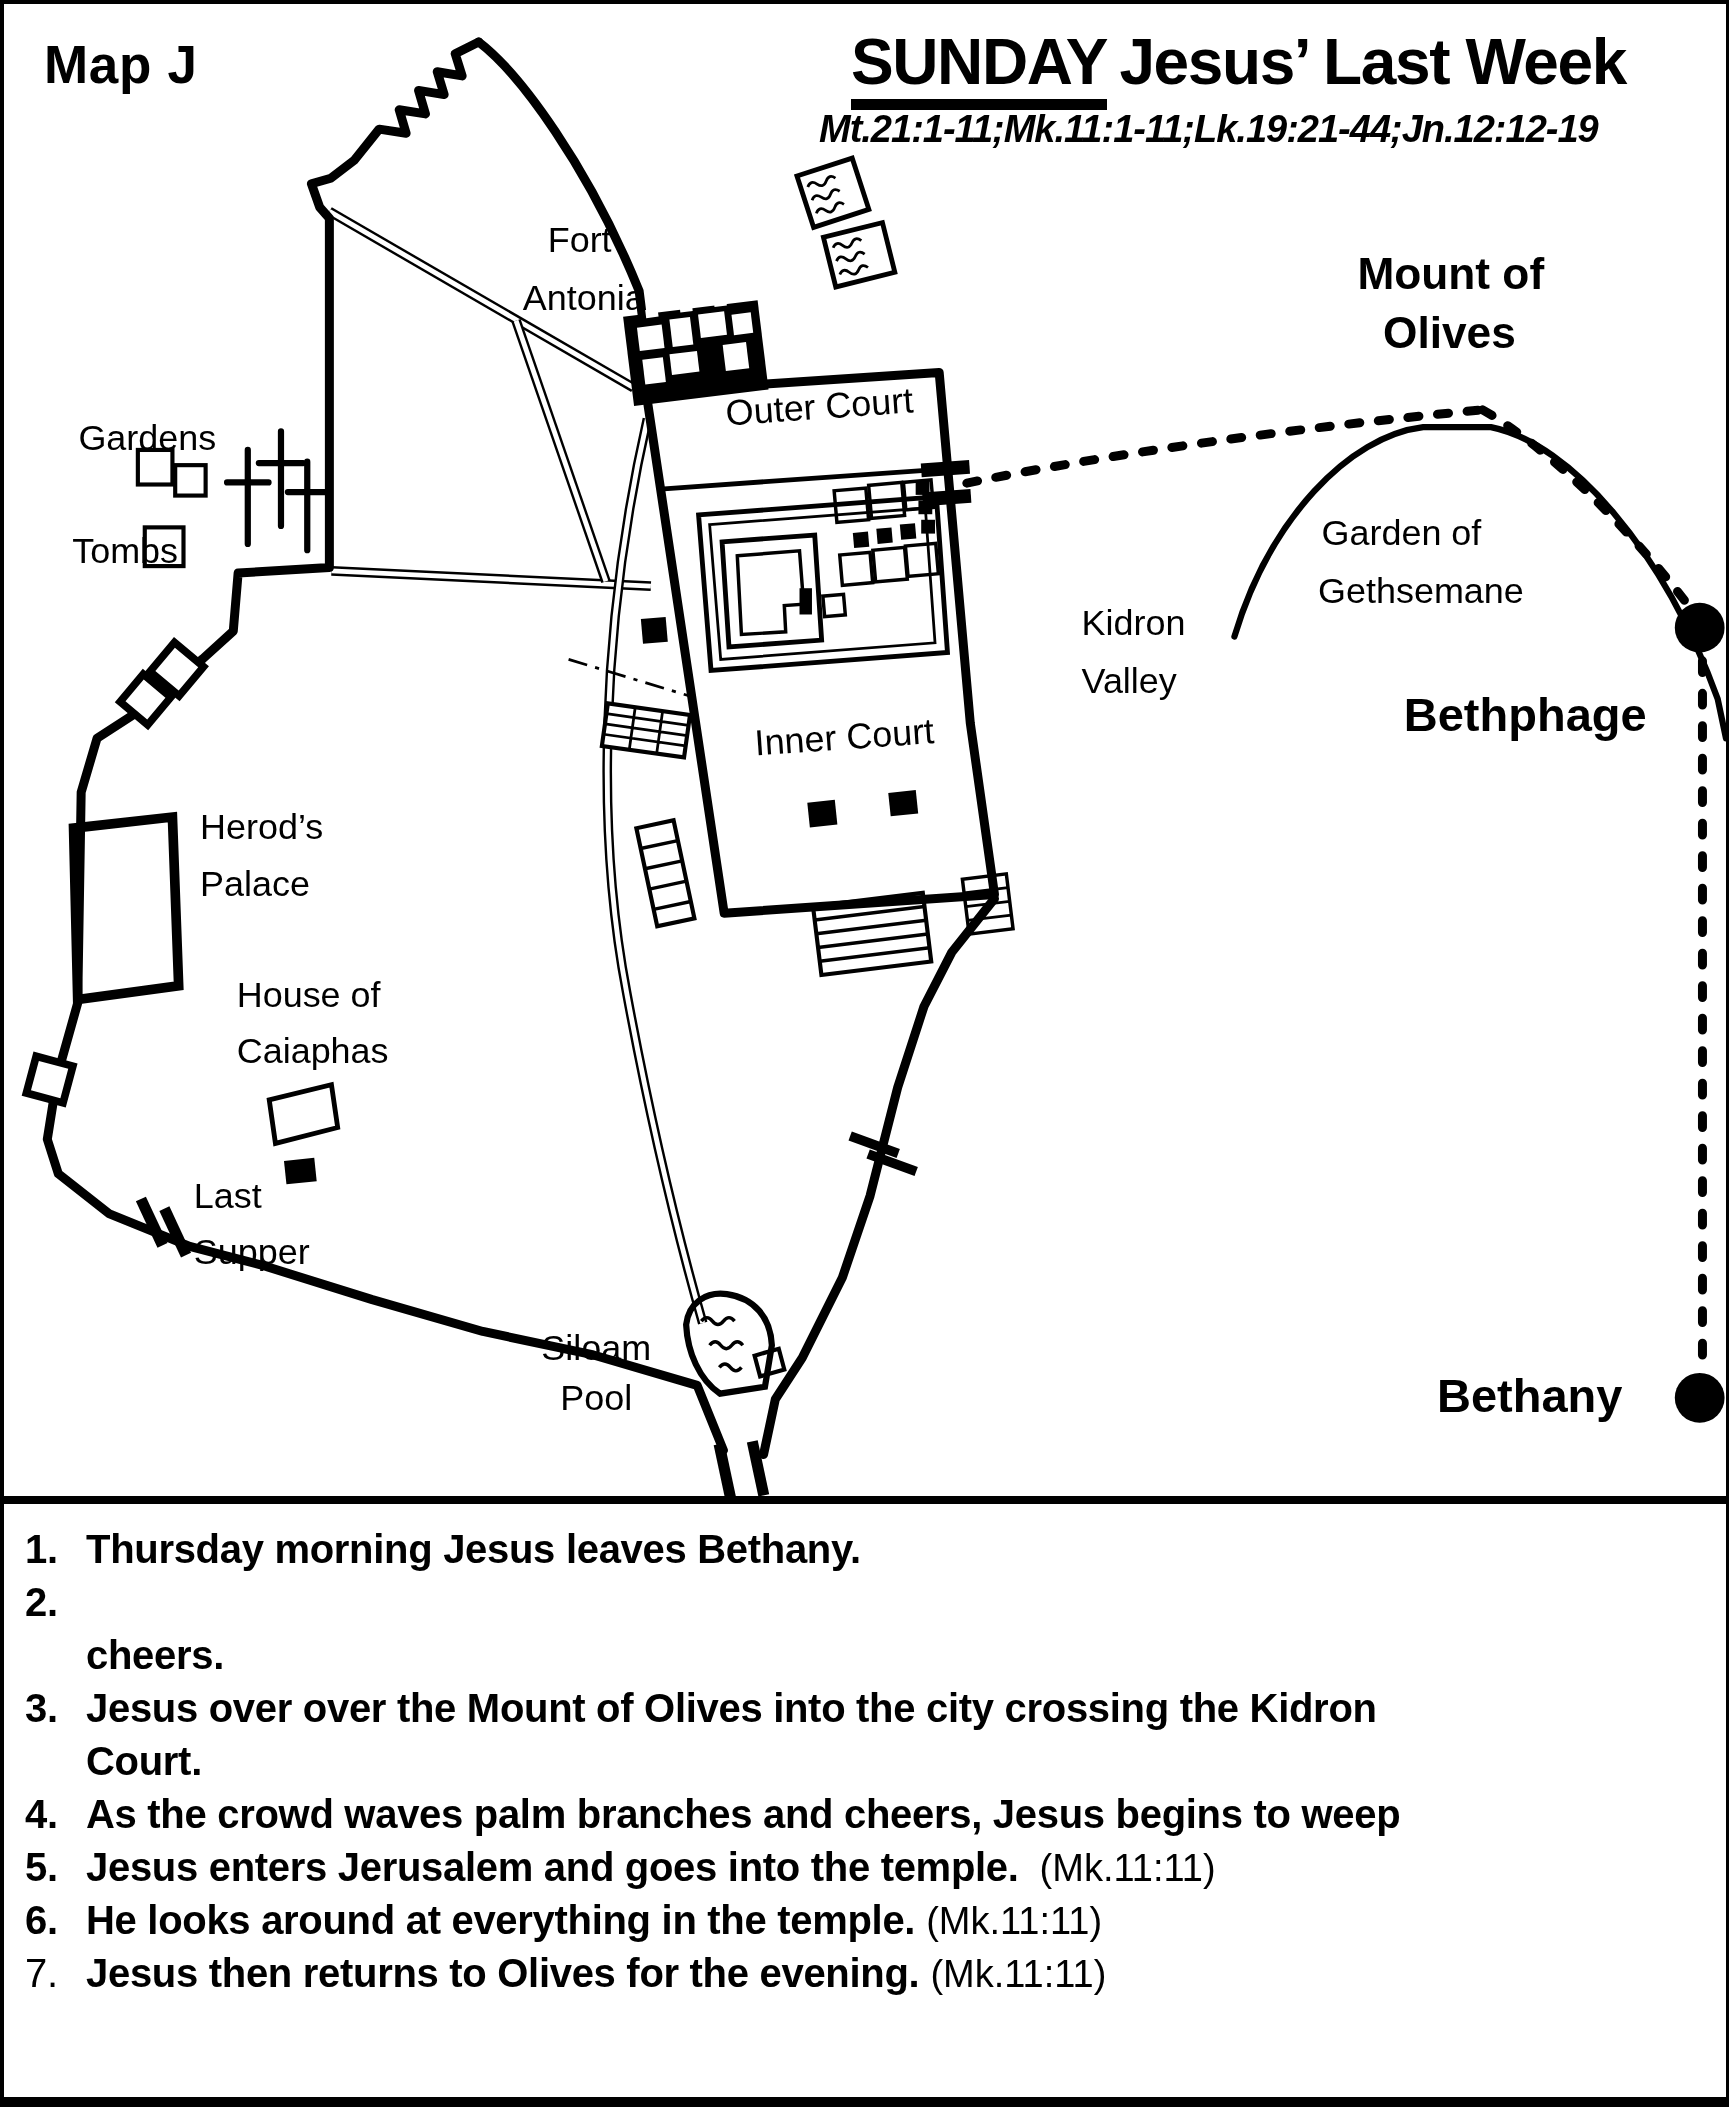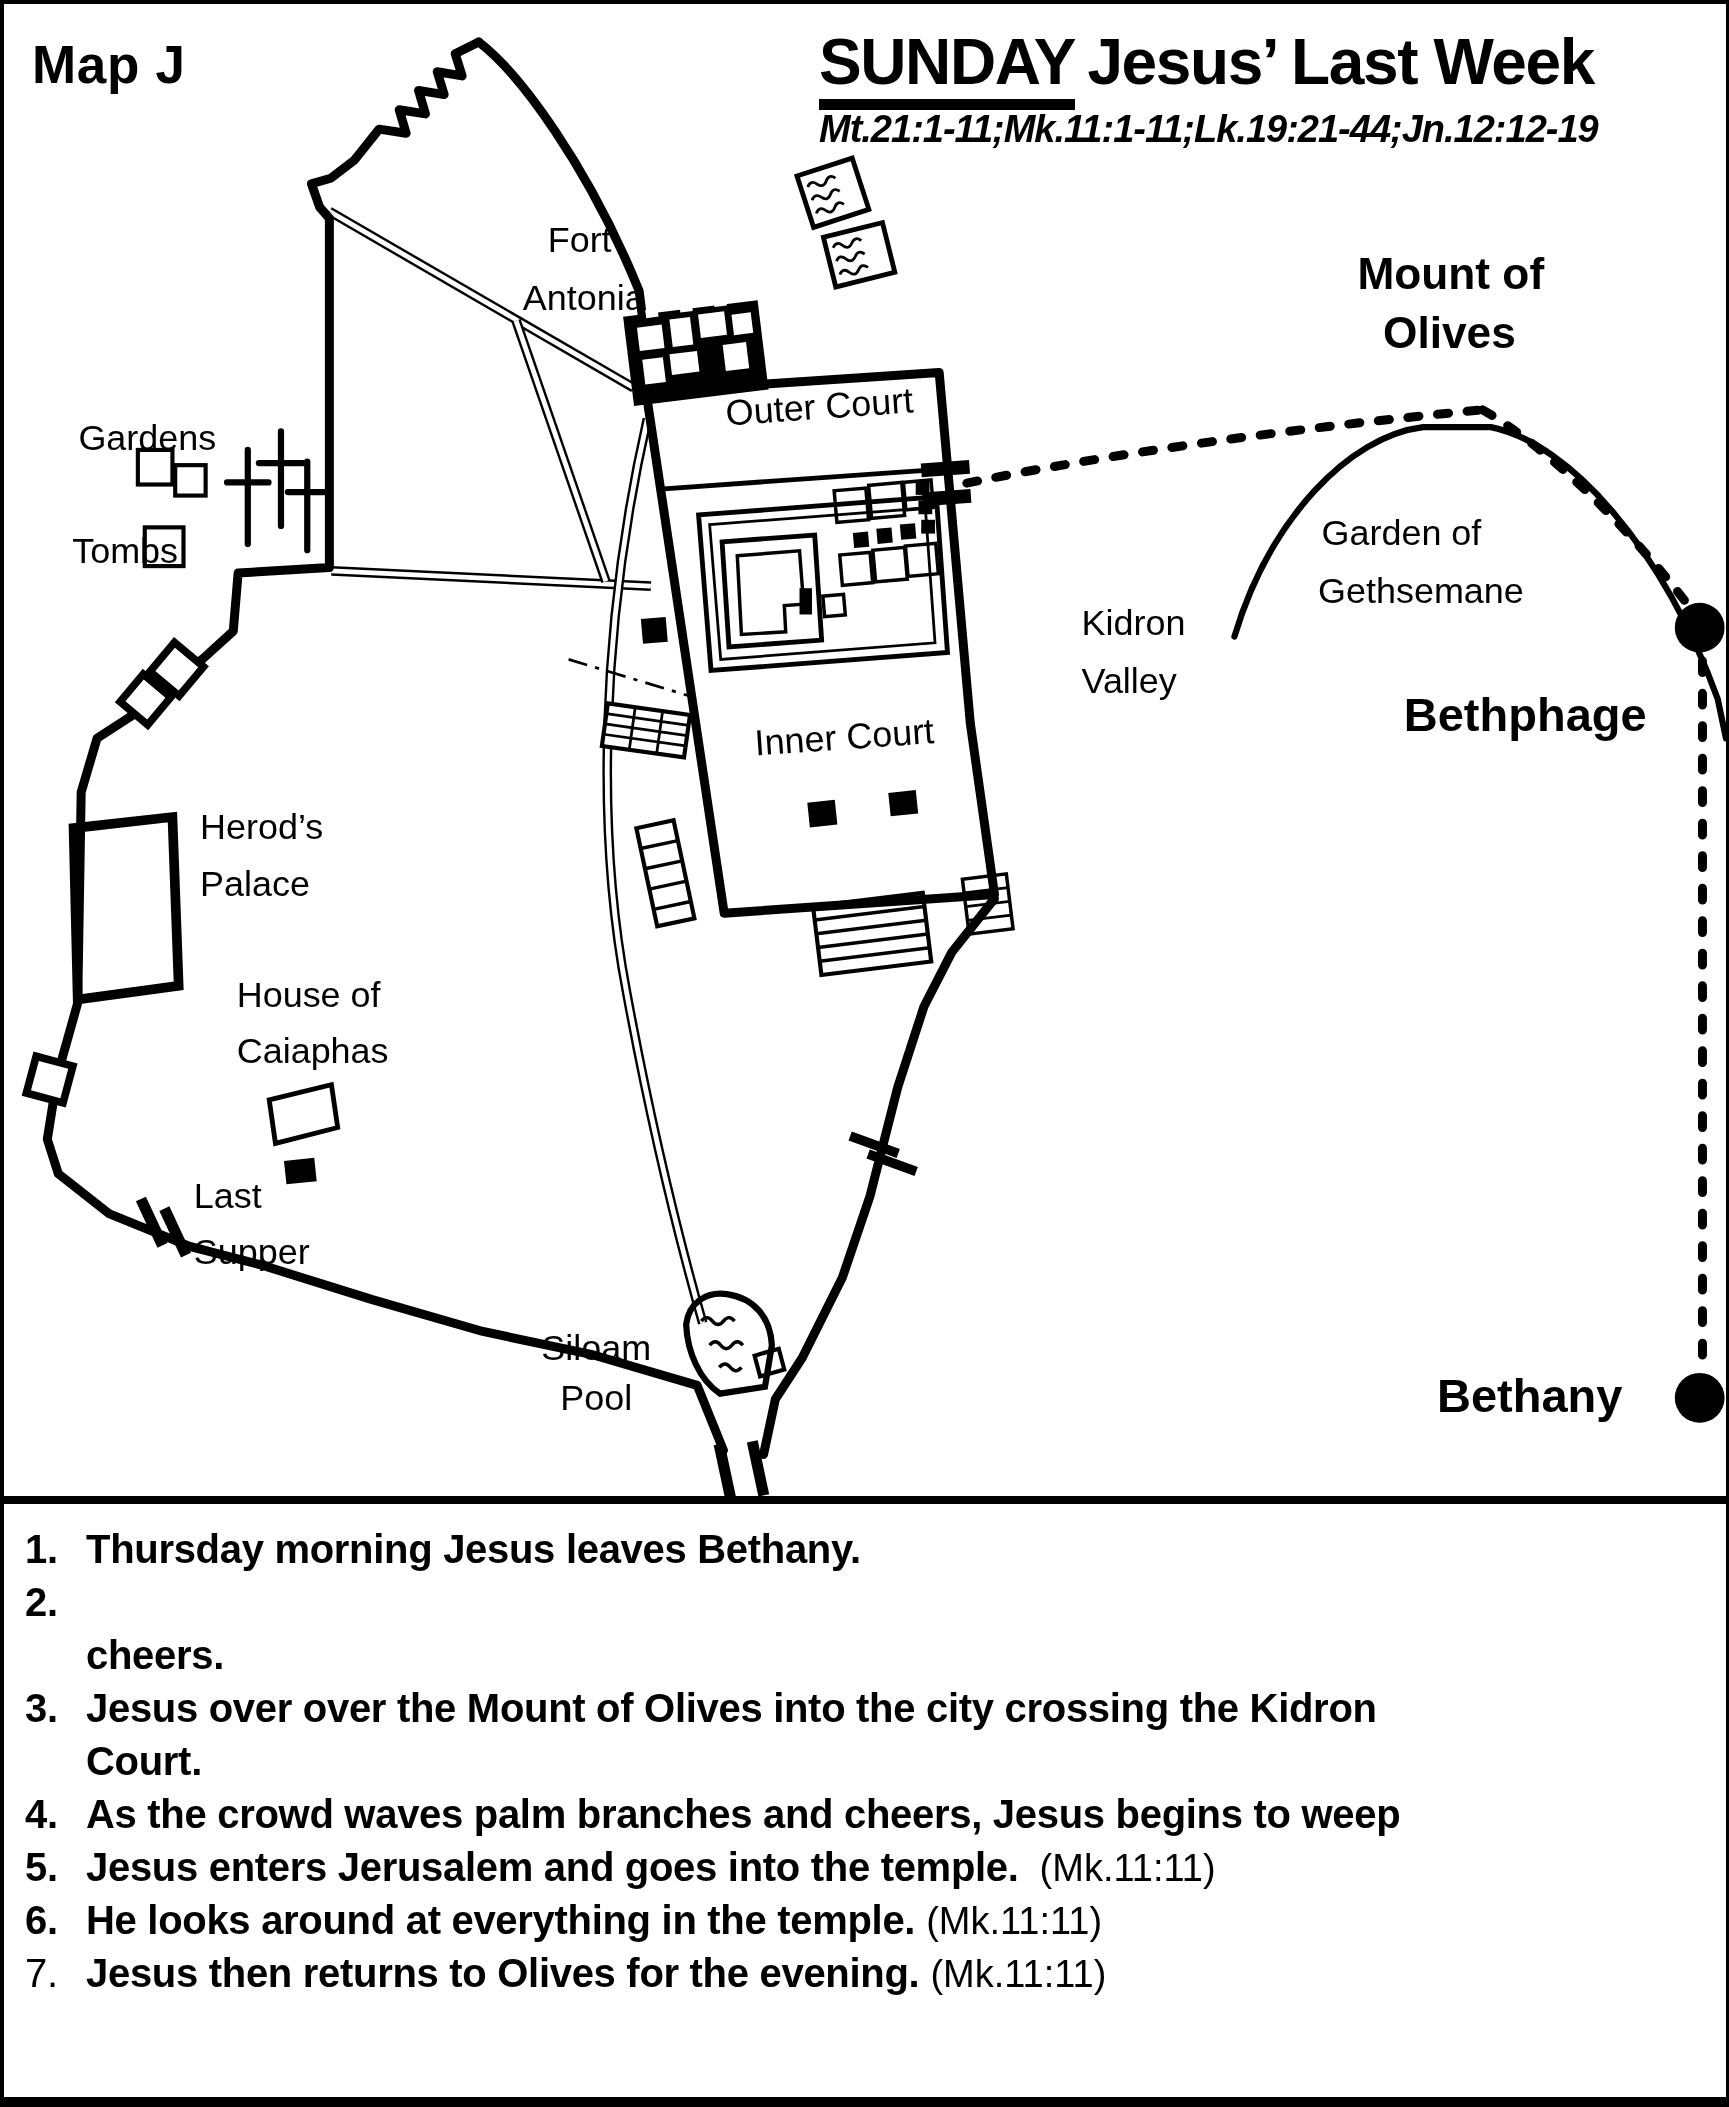--- a/index.html
+++ b/index.html
@@ -1,23 +1,23 @@
 <!DOCTYPE html>
 <html style="font-size:11px"><head>
 <meta charset="utf-8">
 <style>
   html,body{margin:0;padding:0;background:#ffffff;}
   .page{position:relative;width:1730px;height:2108px;background:#ffffff;box-sizing:border-box;
         border-left:4.1px solid #000;border-right:4.1px solid #000;border-top:4.1px solid #000;border-bottom:11px solid #000;
         font-family:"Liberation Sans",sans-serif;color:#000;overflow:hidden;}
   .map-svg{position:absolute;left:0;top:0;}
   .divider{position:absolute;left:0;top:1492px;width:100%;height:8.3px;background:#000;}
-  .map-title{position:absolute;left:28px;top:30px;font-size:53px;font-weight:bold;letter-spacing:0.7px;}
+  .map-title{position:absolute;left:40px;top:30px;font-size:53px;font-weight:bold;letter-spacing:0.7px;}
   .main-title{position:absolute;left:815px;top:21px;font-size:64px;font-weight:bold;letter-spacing:-1.4px;white-space:nowrap;}
-  .main-title .day{display:inline-block;border-bottom:11px solid #000;padding-bottom:0;}
+  .main-title .day{display:inline-block;border-bottom:11px solid #000;padding-bottom:0;margin-left:32px;}
   .main-title .rest{margin-left:12.4px;}
   .refs-line{position:absolute;left:815px;top:104px;font-size:38px;font-weight:bold;font-style:italic;letter-spacing:-1px;white-space:nowrap;}
   .events{position:absolute;left:0;top:1519px;width:100%;}
   .event{position:relative;padding-left:82px;height:53px;line-height:53px;font-size:40px;font-weight:bold;letter-spacing:-0.3px;white-space:nowrap;}
   .event .num{position:absolute;left:21px;top:0;}
   .event .num.reg{font-weight:400;}
   .ref{font-weight:400;font-size:38px;letter-spacing:0;margin-left:11px;}
   .ref.wide{margin-left:21px;}
   
   .s4{stroke:#000;stroke-width:4;fill:none;}

